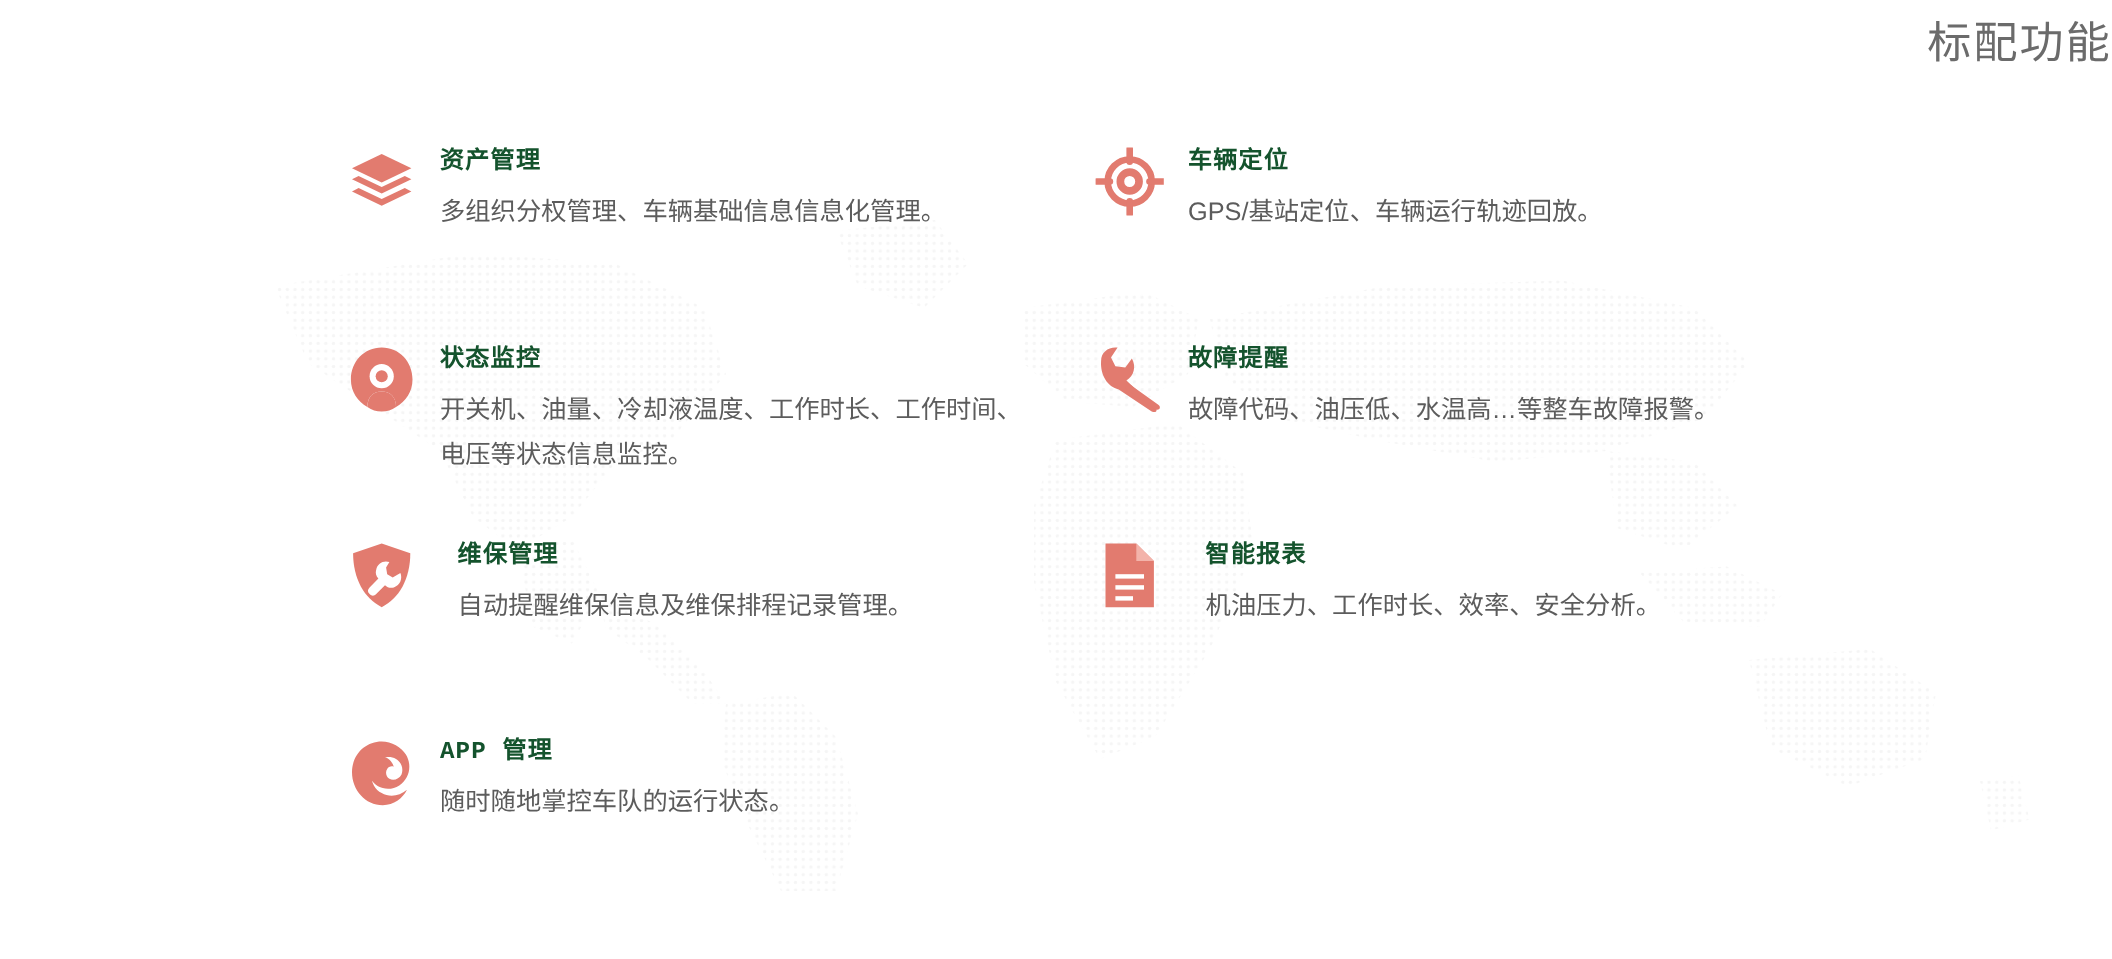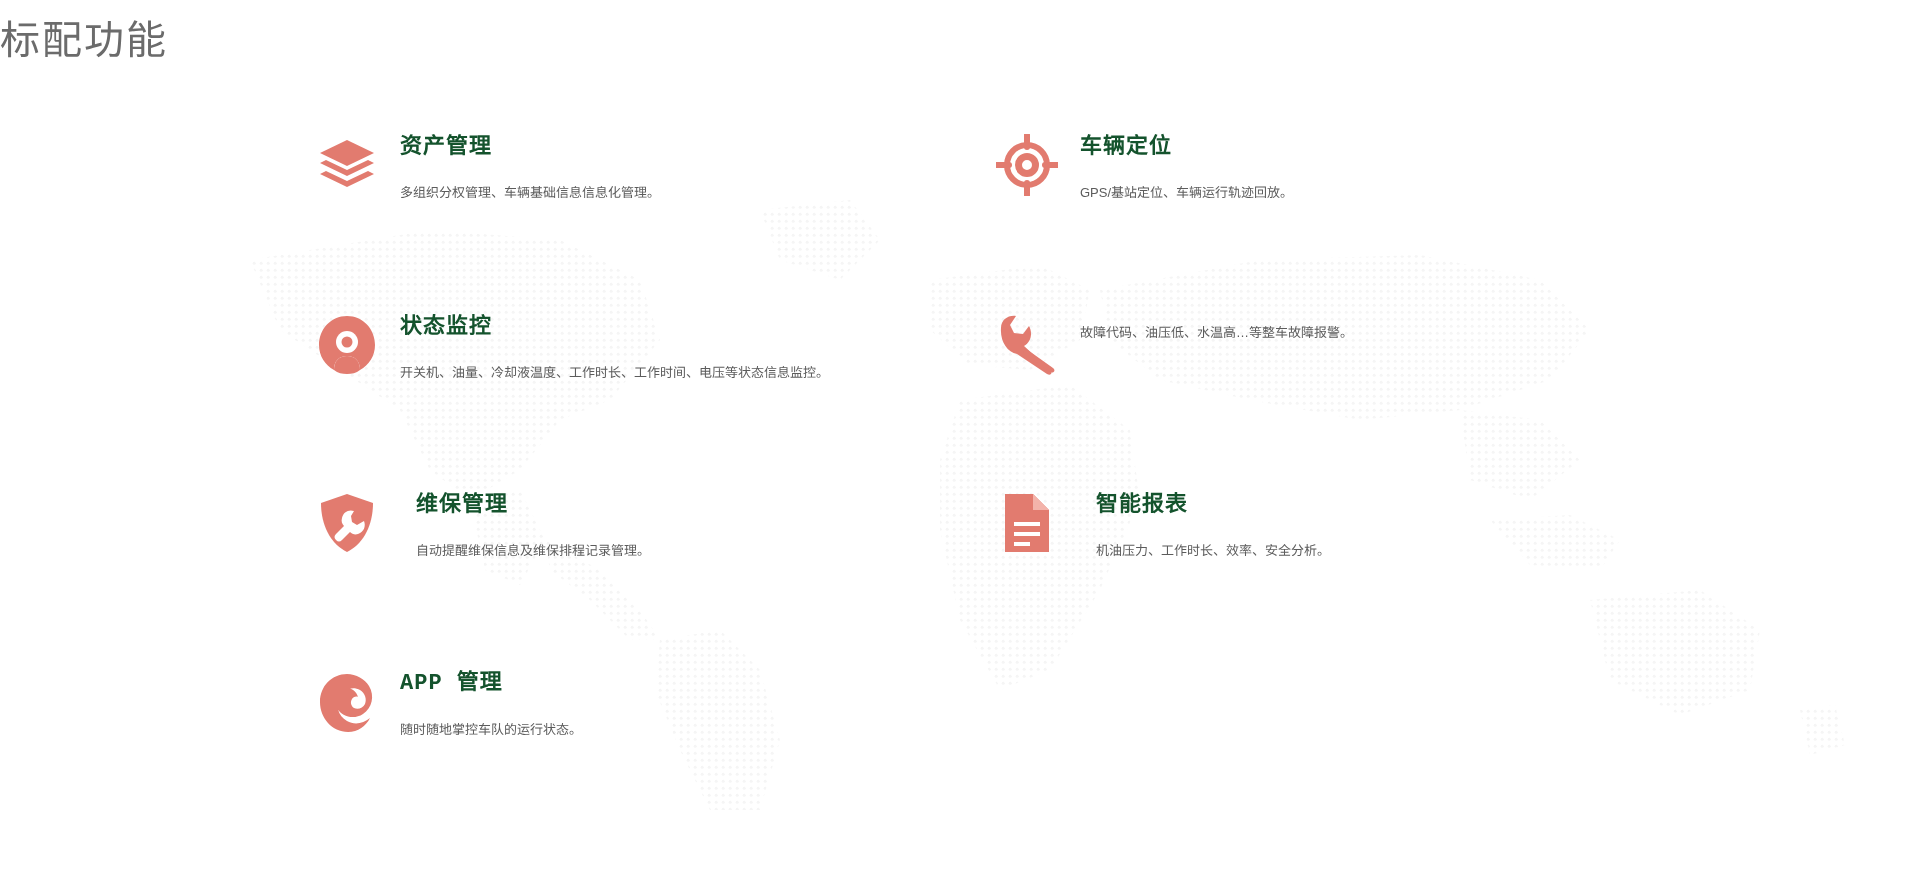--- a/index.html
+++ b/index.html
@@ -23,21 +23,21 @@
     width: 1920px;
     height: 640px;
     opacity: 0.55;
     pointer-events: none;
     z-index: 0;
   }
 
   #page-title {
     position: relative;
     z-index: 2;
-    text-align: left;
+    text-align: right;
     font-size: 40px;
     font-weight: 400;
     color: #6b6b6b;
     letter-spacing: 2px;
     padding-top: 10px;
     margin: 0;
     line-height: 60px;
   }
 
   #features-grid {
@@ -75,21 +75,21 @@
   .feature-title {
     font-size: 22px;
     font-weight: bold;
     color: #14532d;
     margin: 0 0 12px 0;
     letter-spacing: 1px;
     line-height: 28px;
   }
 
   .feature-desc {
-    font-size: 13px;
+    font-size: 23px;
     color: #5c5c5c;
     margin: 0;
     line-height: 41px;
     max-width: 560px;
     font-weight: 400;
   }
 
   
   .row-1 { margin-top: 0; }
   .row-2 { margin-top: 30px; }
@@ -193,20 +193,21 @@
   <div class="feature row-2">
     <div class="feature-icon">
       <svg width="64" height="62" viewBox="0 0 64 62" xmlns="http://www.w3.org/2000/svg">
         <g fill="#e27b6f">
           <path d="M6 14 C6 6 13 1 21 2 L15 11 L19 19 L28 20 L34 12 C38 19 36 28 29 32 L55 56 C58 59 56 62 52 60 L22 40 C12 38 5 27 6 14 Z"></path>
           <path d="M30 34 L58 54 C61 56 59 60 55 58 L28 39 Z"></path>
         </g>
       </svg>
     </div>
     <div class="feature-text">
+      <p class="feature-title">故障提醒</p>
       <p class="feature-desc">故障代码、油压低、水温高…等整车故障报警。</p>
     </div>
   </div>
 
   <div class="feature row-3">
     <div class="feature-icon">
       <svg width="58" height="62" viewBox="0 0 58 62" xmlns="http://www.w3.org/2000/svg">
         <g>
           <path d="M29 2 L55 11 C55 34 45 52 29 60 C13 52 3 34 3 11 Z" fill="#e27b6f"></path>
           <path d="M36 19 C31 17 25 20 24 26 C23 29 24 32 26 34 L18 42 C16 44 16 46 18 48 C20 50 22 50 24 48 L32 40 C34 42 37 43 40 42 C46 40 48 34 46 29 L39 33 L34 30 L33 24 Z" fill="#ffffff"></path>

